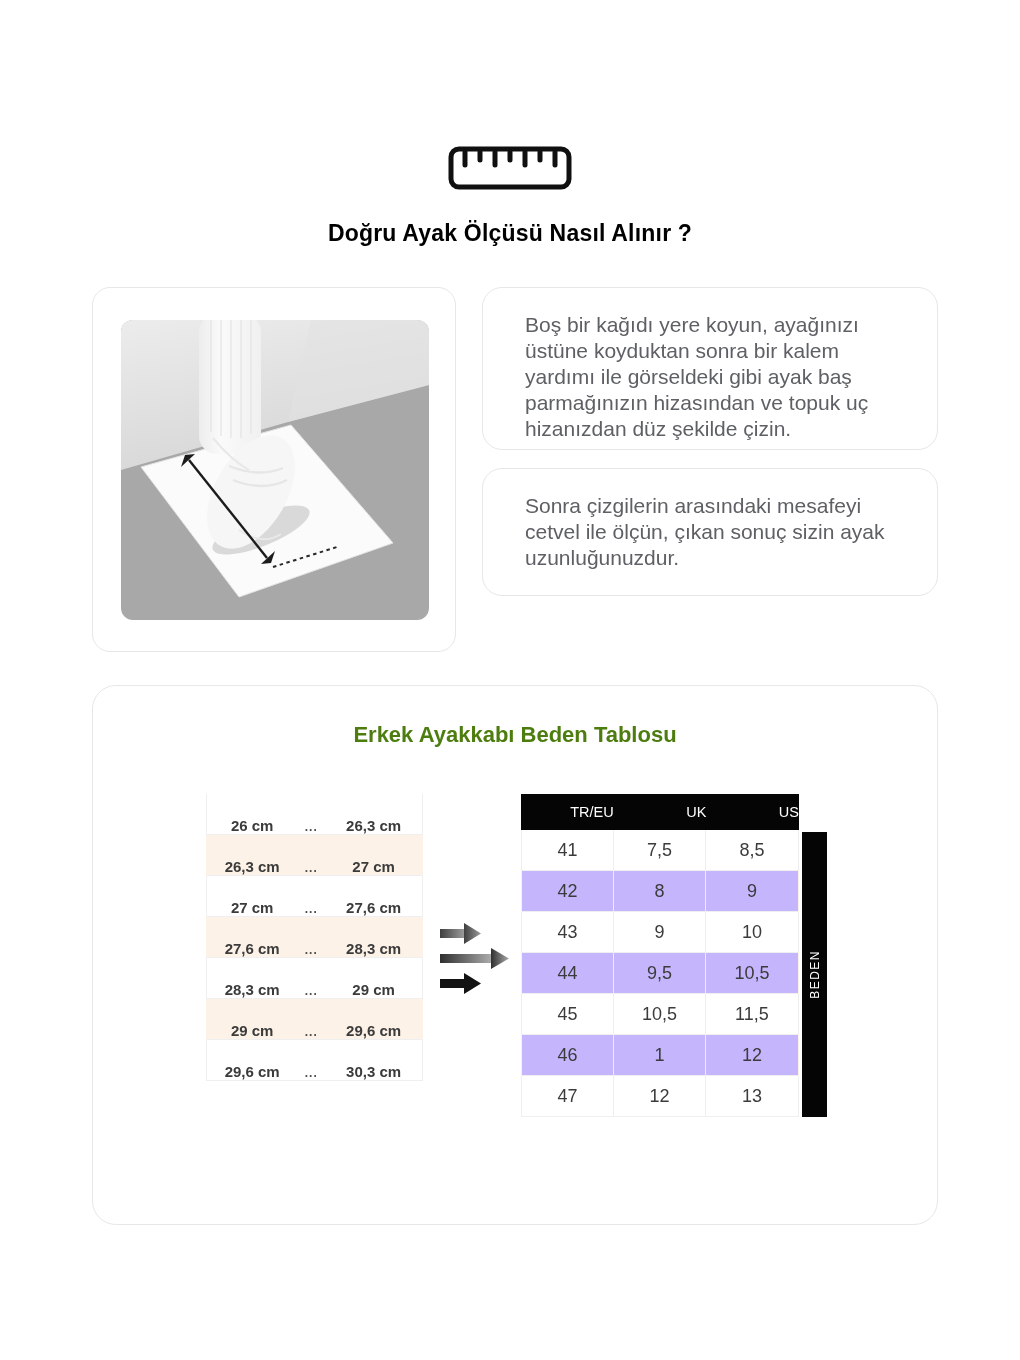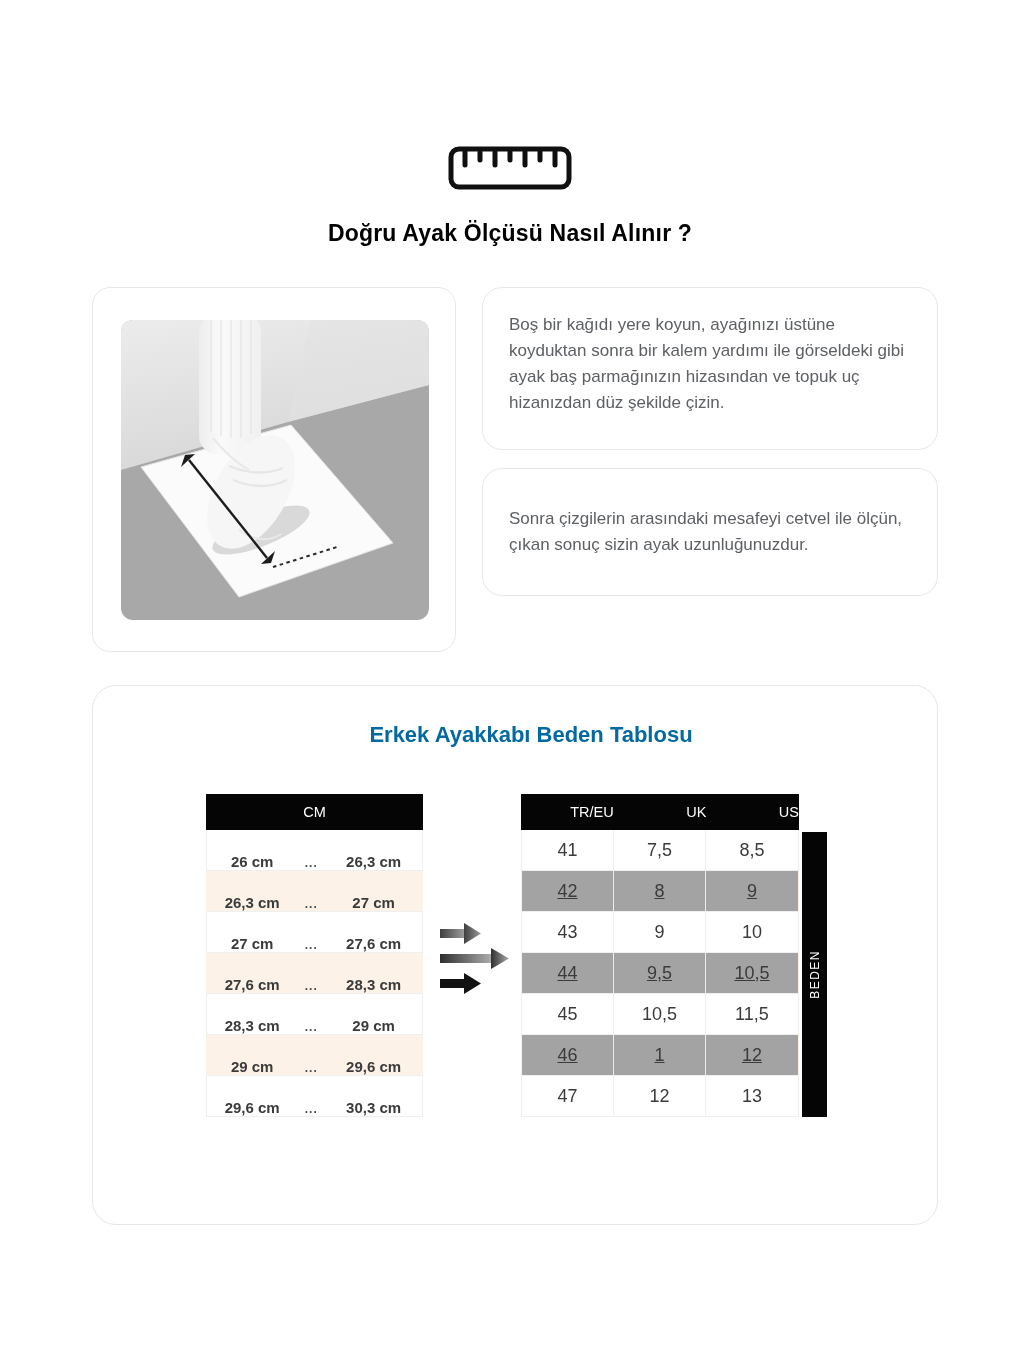--- a/index.html
+++ b/index.html
@@ -39,38 +39,38 @@
     display:block;
   }
 
   .info-box {
     position:absolute; left:482px;
     width:456px;
     background:#fff;
     border:1px solid #e7e7e7;
     border-radius:20px;
     color:#5d6064;
-    font-size:17px; line-height:26px;
-    padding:24px 26px;
+    font-size:21px; line-height:26px;
+    padding:24px 42px;
   }
   .info-box-1 { top:287px; height:163px; }
   .info-box-2 { top:468px; height:128px; display:flex; align-items:center; }
 
   
   .size-card {
     position:absolute; left:92px; top:685px;
     width:846px; height:540px;
     background:#fff;
     border:1px solid #e7e7e7;
     border-radius:24px;
   }
   .size-title {
-    position:absolute; top:36px; left:16px; width:100%;
+    position:absolute; top:36px; left:0; width:100%;
     text-align:center;
-    font-size:22px; font-weight:bold; color:#0369a1;
+    font-size:22px; font-weight:bold; color:#4d7c0f;
   }
 
   
   .cm-table { position:absolute; left:113px; top:108px; width:217px; }
   .tbl-header {
     height:36px; background:#050505; color:#ffffff;
     display:flex; align-items:center;
     font-size:14.5px;
   }
   .cm-table .tbl-header { justify-content:center; }
@@ -94,21 +94,21 @@
   .sz-table .tbl-header span {
     width:33.333%; text-align:right; font-size:14.5px;
   }
   .sz-row {
     height:41px; display:flex;
     background:#ffffff;
     font-size:18px; color:#3b3b3b;
     border-bottom:1px solid #efefef;
     border-left:1px solid #efefef; border-right:1px solid #efefef;
   }
-  .sz-row.alt { background:#a3a3a3; border-left-color:#fcf2e8; border-right-color:#fcf2e8;text-decoration:underline; }
+  .sz-row.alt { background:#c4b5fd; border-left-color:#fcf2e8; border-right-color:#fcf2e8; }
   .sz-cell {
     width:33.333%; display:flex; align-items:center; justify-content:center;
     border-right:1px solid #efefef;
   }
   .sz-cell:last-child { border-right:none; }
   .sz-row.alt .sz-cell { border-right-color:#f6e9dd; }
 
   
   .beden-strip {
     position:absolute; left:709px; top:146px;
@@ -195,23 +195,20 @@
     <span>Boş bir kağıdı yere koyun, ayağınızı üstüne koyduktan sonra bir kalem yardımı ile görseldeki gibi ayak baş parmağınızın hizasından ve topuk uç hizanızdan düz şekilde çizin.</span>
   </div>
   <div class="info-box info-box-2">
     <span>Sonra çizgilerin arasındaki mesafeyi cetvel ile ölçün, çıkan sonuç sizin ayak uzunluğunuzdur.</span>
   </div>
 
   <div class="size-card">
     <div class="size-title">Erkek Ayakkabı Beden Tablosu</div>
 
     <div class="cm-table">
-      <div class="tbl-header">
-        <span>CM</span>
-      </div>
       <div class="cm-row">
         <span class="cm-from">26 cm</span>
           <span class="cm-dots">...</span>
           <span class="cm-to">26,3 cm</span>
       </div>
       <div class="cm-row alt">
         <span class="cm-from">26,3 cm</span>
           <span class="cm-dots">...</span>
           <span class="cm-to">27 cm</span>
       </div>

